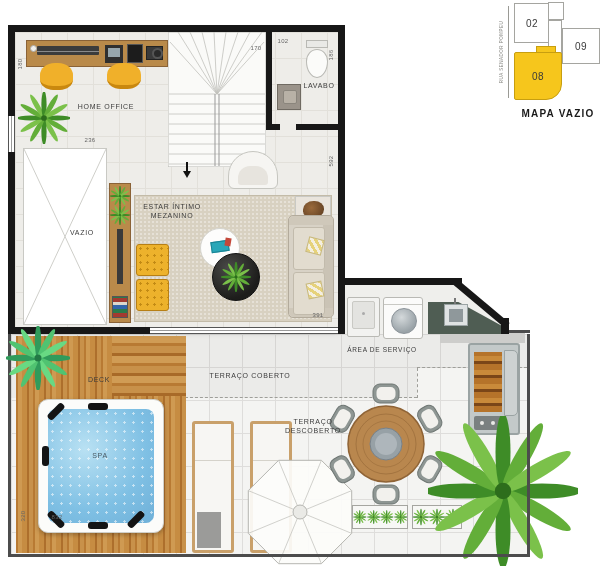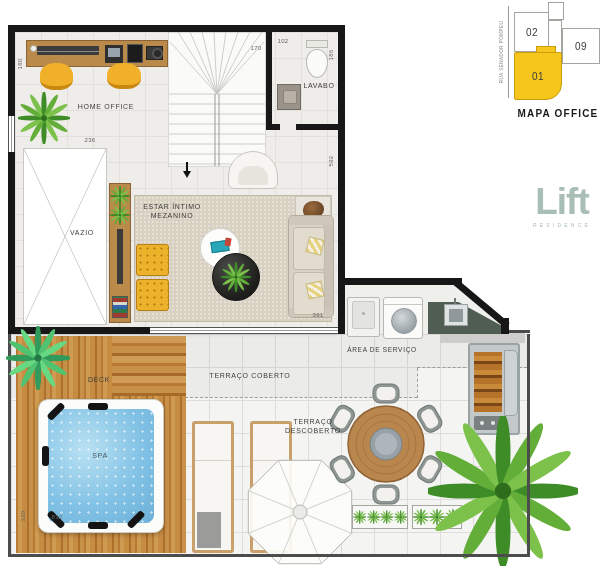--- a/index.html
+++ b/index.html
@@ -329,33 +329,29 @@
   <div class="dim" style="left:283px;top:41px">102</div>
   <div class="dim v" style="left:331px;top:55px">186</div>
   <div class="dim v" style="left:331px;top:161px">592</div>
   <div class="dim" style="left:318px;top:315px">391</div>
   <div class="dim v" style="left:23px;top:516px">320</div>
   <div class="dim" style="left:57px;top:517px">832</div>
 
   <div class="abs" style="left:492px;top:2px;width:112px;height:122px">
     <div style="position:absolute;left:16px;top:4px;width:1px;height:92px;background:#9a9a95"></div>
     <div style="position:absolute;left:9px;top:50px;transform:translate(-50%,-50%) rotate(-90deg);font-size:4.5px;letter-spacing:.5px;color:#8a8a85;white-space:nowrap">RUA SENADOR POMPEU</div>
-    <div class="keybox" style="left:22px;top:10px;width:36px;height:40px">
+    <div class="keybox" style="left:22px;top:1px;width:36px;height:40px">
         <span>02</span>
       </div>
     <div class="keybox" style="left:56px;top:0px;width:16px;height:18px"></div>
     <div class="keybox" style="left:56px;top:18px;width:14px;height:58px"></div>
     <div class="keybox" style="left:70px;top:26px;width:38px;height:36px">
         <span>09</span>
       </div>
     <div class="keybox" style="left:44px;top:44px;width:20px;height:10px;background:#F6C61C;border-color:#c79e10"></div>
     <div class="keybox" style="left:22px;top:50px;width:48px;height:48px;background:#F6C61C;border-color:#c79e10;border-radius:2px 2px 16px 2px">
-        <span>01</span>
+        <span>08</span>
       </div>
-    <div style="position:absolute;left:20px;top:106px;width:92px;text-align:center;font-size:10px;font-weight:bold;letter-spacing:1.2px;color:#1a1a1a">MAPA OFFICE</div>
-  </div>
-
-  <div class="abs" style="left:520px;top:184px;width:84px;height:58px;text-align:center">
-    <div style="font-size:37px;font-weight:bold;letter-spacing:-1px;line-height:.95;color:#a9beb5">Lift</div>
-    <div style="font-size:5px;letter-spacing:3.2px;color:#a9beb5;margin-top:3px">RESIDENCE</div>
-  </div>
+    <div style="position:absolute;left:20px;top:106px;width:92px;text-align:center;font-size:10px;font-weight:bold;letter-spacing:1.2px;color:#1a1a1a">MAPA VAZIO</div>
+  </div>
+
 
 </div>
 
 </body></html>

